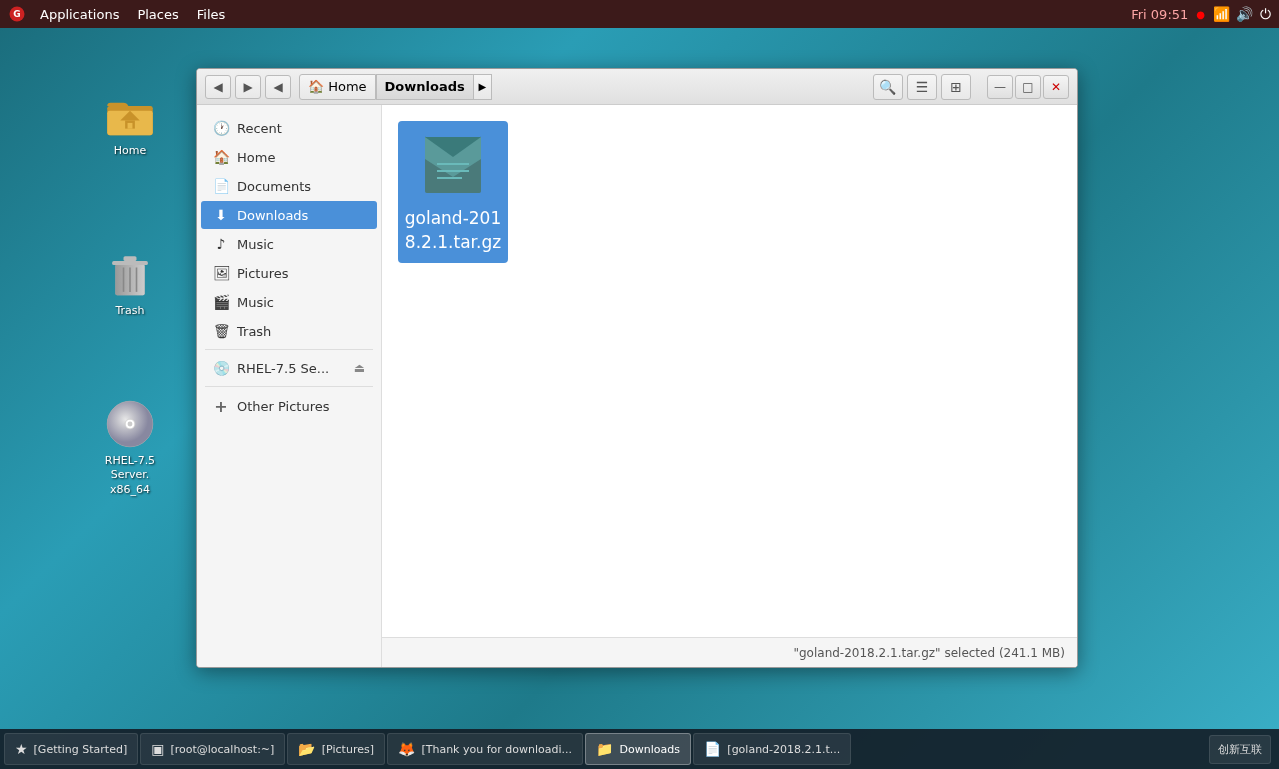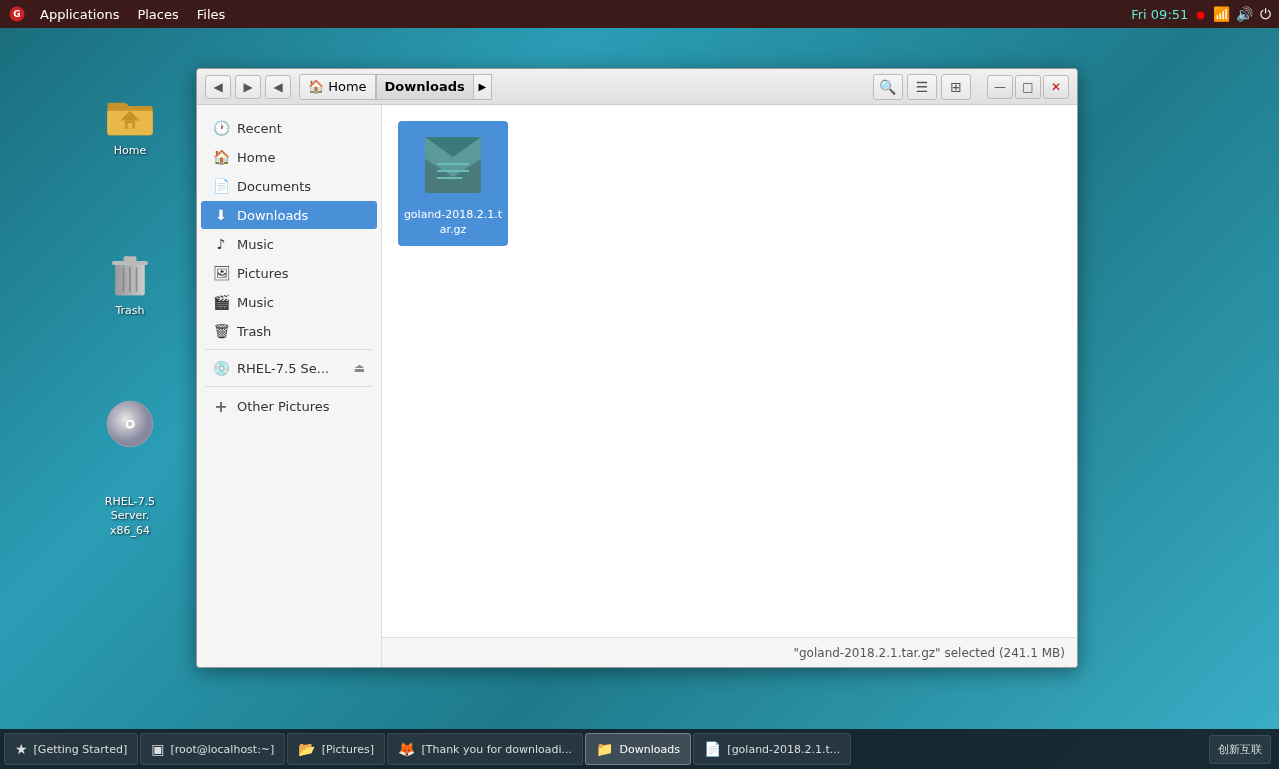--- a/index.html
+++ b/index.html
@@ -46,21 +46,21 @@
       right: 8px;
       top: 0;
       height: 28px;
       display: flex;
       align-items: center;
       gap: 8px;
       color: #fff;
       font-size: 13px;
     }
     .top-bar-time {
-      color: #5eead4;
+      color: #fca5a5;
     }
     .top-bar-icons {
       display: flex;
       align-items: center;
       gap: 6px;
     }
 
     
     .desktop {
       width: 100%;
@@ -276,21 +276,21 @@
     }
     .file-item.selected .file-label {
       color: #fff;
     }
     .file-icon {
       width: 72px;
       height: 72px;
       margin-bottom: 6px;
     }
     .file-label {
-      font-size: 11px;
+      font-size: 17px;
       color: #333;
       line-height: 1.4;
       word-break: break-all;
     }
 
     
     .fm-statusbar {
       height: 30px;
       background: #f5f5f5;
       border-top: 1px solid #ddd;
@@ -442,21 +442,21 @@
       <defs>
         <radialGradient id="cd-grad" cx="40%" cy="40%">
           <stop offset="0%" stop-color="#e8e8e8"></stop>
           <stop offset="40%" stop-color="#c0c0c8"></stop>
           <stop offset="100%" stop-color="#8888a0"></stop>
         </radialGradient>
       </defs>
       <circle cx="32" cy="32" r="6" fill="#fff" stroke="#ccc" stroke-width="1"></circle>
       <circle cx="32" cy="32" r="3" fill="#ccc"></circle>
     </svg>
-    <span class="icon-label" style="white-space:pre-line;margin-top:41px;">RHEL-7.5 Server.
+    <span class="icon-label" style="white-space:pre-line;">RHEL-7.5 Server.
 x86_64</span>
   </div>
 
   <div class="fm-window">
 
     <div class="fm-titlebar">
 
       <div class="fm-nav-btn">◀</div>
       <div class="fm-nav-btn">▶</div>
 

